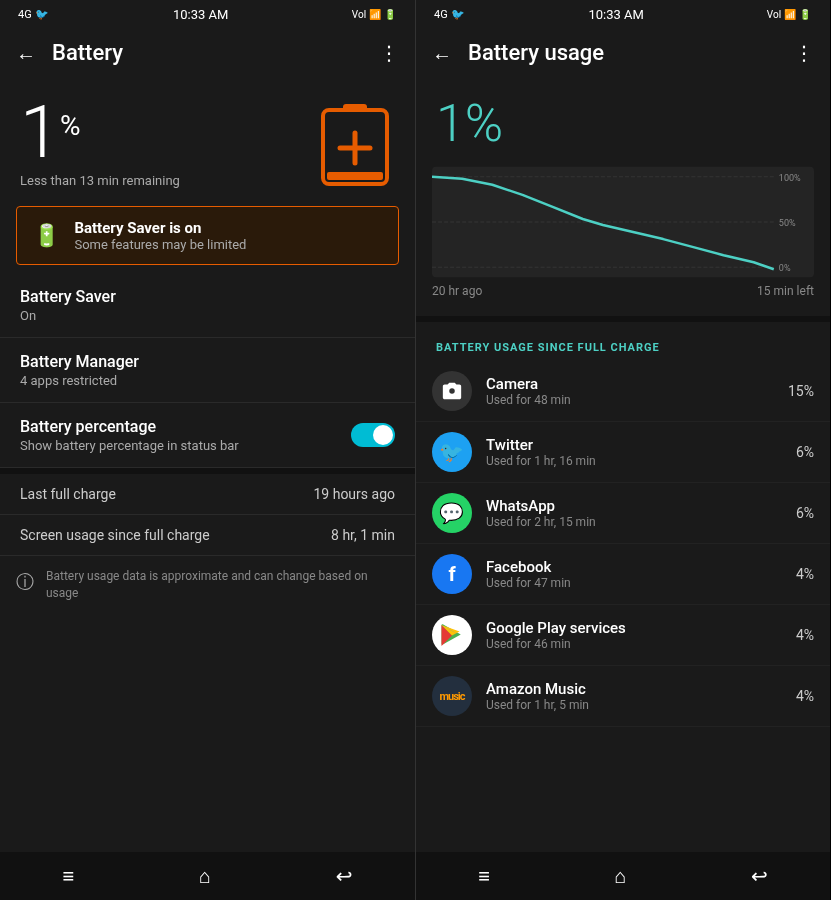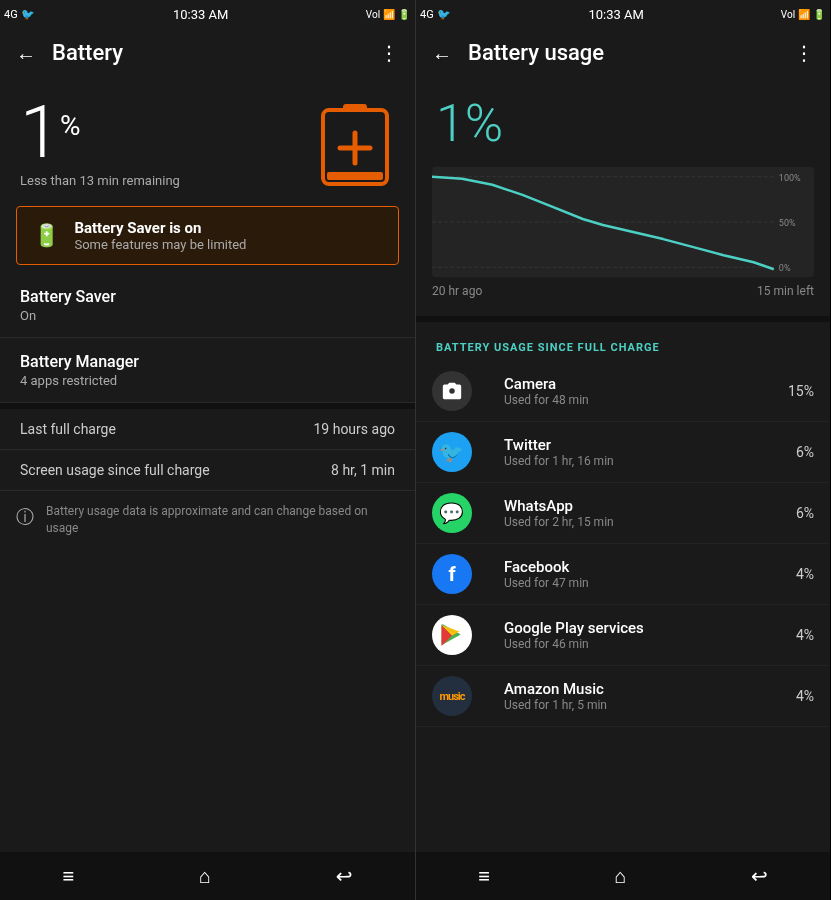--- a/index.html
+++ b/index.html
@@ -22,21 +22,21 @@
     .panel-right {
       border-left: 1px solid #333;
     }
     
     .status-bar {
       background: #1a1a1a;
       height: 28px;
       display: flex;
       align-items: center;
       justify-content: space-between;
-      padding: 0 4px;
+      padding: 0 18px;
       font-size: 11px;
       color: #fff;
     }
     .status-left { display: flex; align-items: center; gap: 4px; }
     .status-center { font-weight: normal; font-size: 13px; }
     .status-right { display: flex; align-items: center; gap: 3px; font-size: 10px; }
     
     .header {
       display: flex;
       align-items: center;
@@ -244,21 +244,21 @@
       letter-spacing: 1px;
     }
     .app-list {
       flex: 1;
       overflow-y: auto;
     }
     .app-item {
       padding: 10px 16px;
       display: flex;
       align-items: center;
-      gap: 32px;
+      gap: 14px;
       border-bottom: 1px solid #222;
     }
     .app-icon {
       width: 40px;
       height: 40px;
       border-radius: 50%;
       display: flex;
       align-items: center;
       justify-content: center;
       font-size: 18px;
@@ -348,20 +348,27 @@
       </div>
     </div>
 
     <div class="settings-item">
       <div class="settings-item-text">
         <div class="item-title">Battery Manager</div>
         <div class="item-subtitle">4 apps restricted</div>
       </div>
     </div>
 
+    <div class="settings-item">
+      <div class="settings-item-text">
+        <div class="item-title">Battery percentage</div>
+        <div class="item-subtitle">Show battery percentage in status bar</div>
+      </div>
+      <div class="toggle"></div>
+    </div>
 
     <div class="usage-stats">
       <div class="usage-item">
         <span class="usage-label">Last full charge</span>
         <span class="usage-value">19 hours ago</span>
       </div>
       <div class="usage-item">
         <span class="usage-label">Screen usage since full charge</span>
         <span class="usage-value">8 hr, 1 min</span>
       </div>

